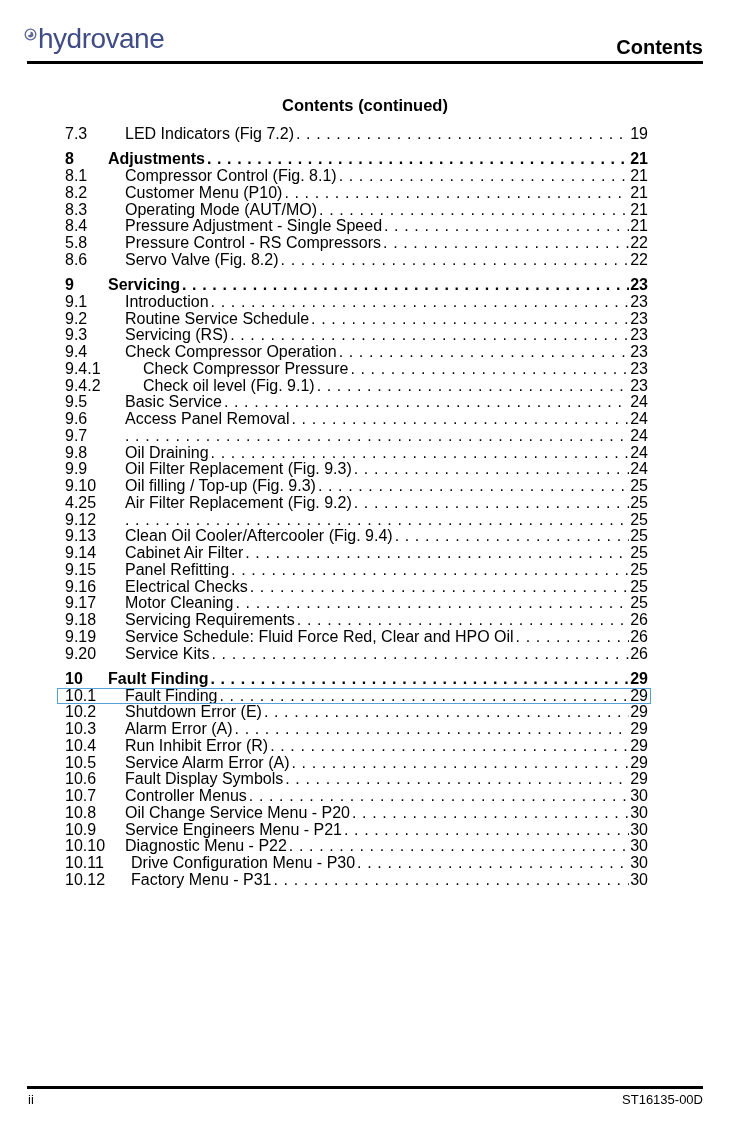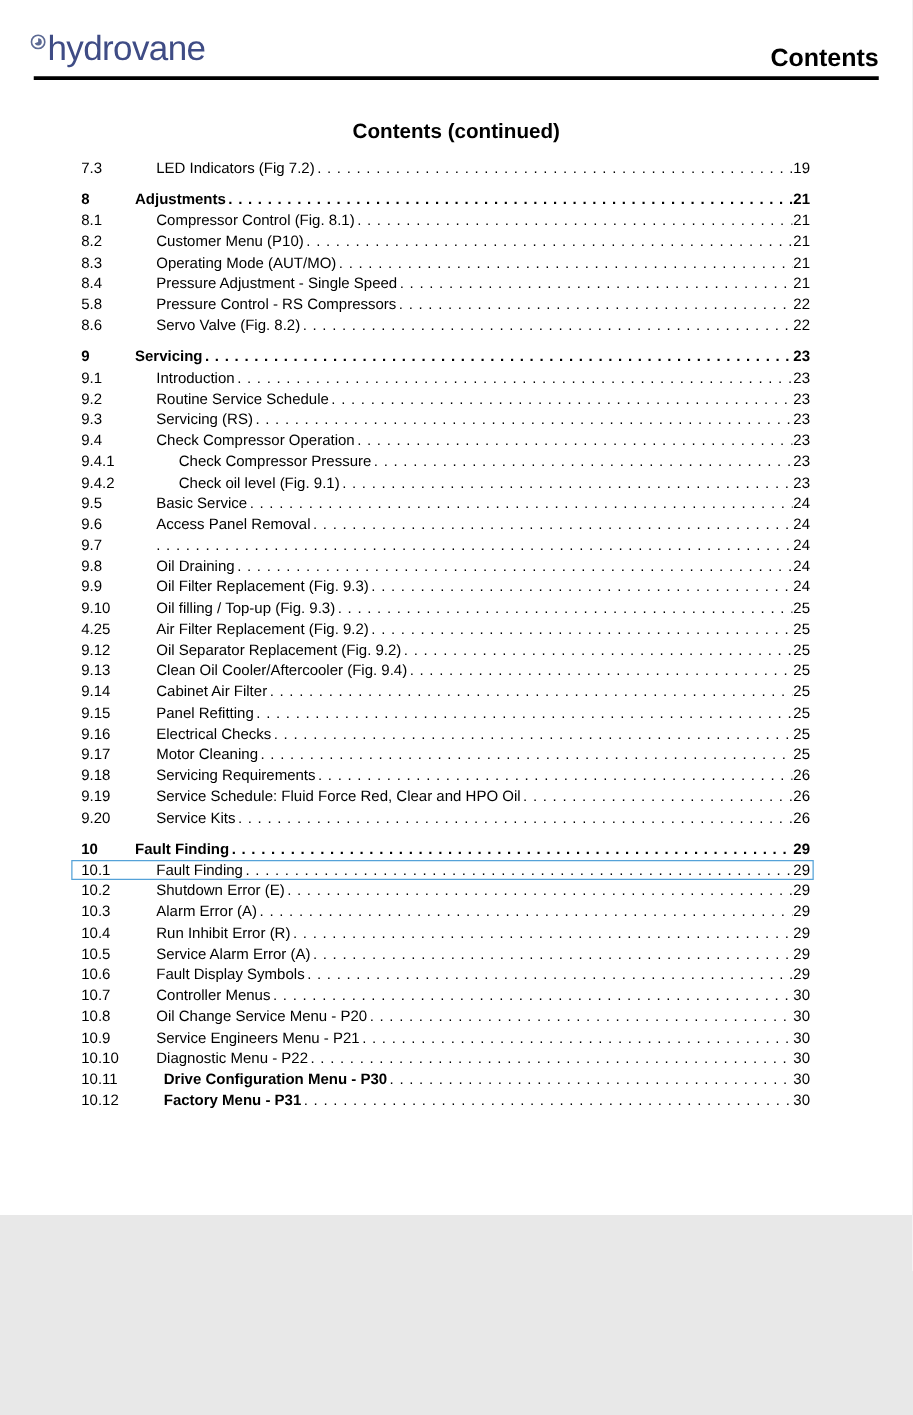--- a/index.html
+++ b/index.html
@@ -1,18 +1,18 @@
 <!DOCTYPE html>
 <html style="--logo-color: #3f4c85; --hl-color: #55a2d8;"><head>
 <meta charset="utf-8">
 <style>
   html,body { margin:0; padding:0; background:#e8e8e8; }
   .page {
     position:relative;
-    width:730px; height:972px;
+    width:730px; height:1132px;
     margin:0 auto;
     background:#ffffff;
     font-family:"Liberation Sans", sans-serif;
     color:#000;
     overflow:hidden;
   }
 
   
   .logo {
     position:absolute; left:24px; top:24px;
@@ -40,30 +40,30 @@
     font-size:16.5px; font-weight:bold;
   }
 
   
   .toc {
     position:absolute; left:65px; top:126px; width:583px;
   }
   .toc-row {
     display:flex; align-items:flex-end;
     height:16.75px; line-height:16.75px;
-    font-size:12px;
+    font-size:16px;
     position:relative;
   }
   .toc-row.bold { font-weight:bold; }
   .toc-row.gap { margin-top:8.5px; }
   .toc-row .num  { flex:0 0 60px; white-space:nowrap; }
   .toc-row.bold .num { flex:0 0 43px; }
   .toc-row .title { white-space:nowrap; padding-right:2px; }
   .toc-row.lvl3 .title { padding-left:18px; }
-  .toc-row.xind .title { padding-left:6px;font-weight:bold; }
+  .toc-row.xind .title { padding-left:6px; }
   .toc-row .dots {
     flex:1 1 auto; overflow:hidden; white-space:nowrap;
     letter-spacing:0.6px;
   }
   .toc-row .pagenum { text-align:right; white-space:nowrap; padding-left:1px; }
   .toc-row.highlighted::after {
     content:"";
     position:absolute; left:-8px; right:-3px; top:0; bottom:0;
     border:1.5px solid var(--hl-color);
     pointer-events:none;
@@ -223,21 +223,20 @@
         <span class="pagenum">25</span>
       </div>
       <div class="toc-row">
         <span class="num">4.25</span>
         <span class="title">Air Filter Replacement (Fig. 9.2)</span>
         <span class="dots">. . . . . . . . . . . . . . . . . . . . . . . . . . . . . . . . . . . . . . . . . . . . . . . . . . . . . . . . . . . . . . . . . . . . . . . . . . . . . . . . . . . . . . . . . . . . . . . . . . . . . . . . . . . . . . </span>
         <span class="pagenum">25</span>
       </div>
       <div class="toc-row">
         <span class="num">9.12</span>
-        <span class="title">Oil Separator Replacement (Fig. 9.2)</span>
         <span class="dots">. . . . . . . . . . . . . . . . . . . . . . . . . . . . . . . . . . . . . . . . . . . . . . . . . . . . . . . . . . . . . . . . . . . . . . . . . . . . . . . . . . . . . . . . . . . . . . . . . . . . . . . . . . . . . . </span>
         <span class="pagenum">25</span>
       </div>
       <div class="toc-row">
         <span class="num">9.13</span>
         <span class="title">Clean Oil Cooler/Aftercooler (Fig. 9.4)</span>
         <span class="dots">. . . . . . . . . . . . . . . . . . . . . . . . . . . . . . . . . . . . . . . . . . . . . . . . . . . . . . . . . . . . . . . . . . . . . . . . . . . . . . . . . . . . . . . . . . . . . . . . . . . . . . . . . . . . . . </span>
         <span class="pagenum">25</span>
       </div>
       <div class="toc-row">

